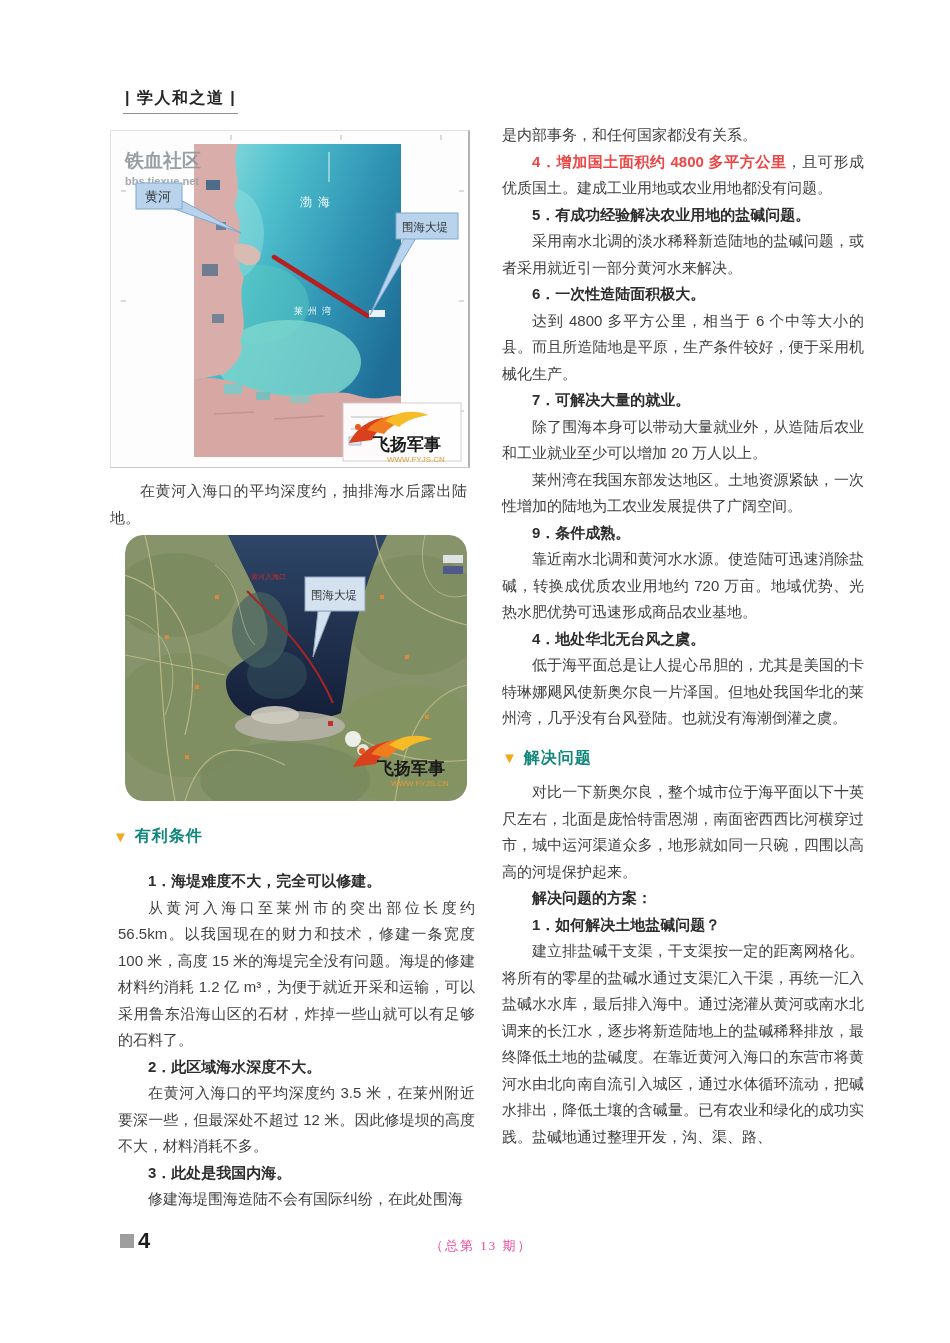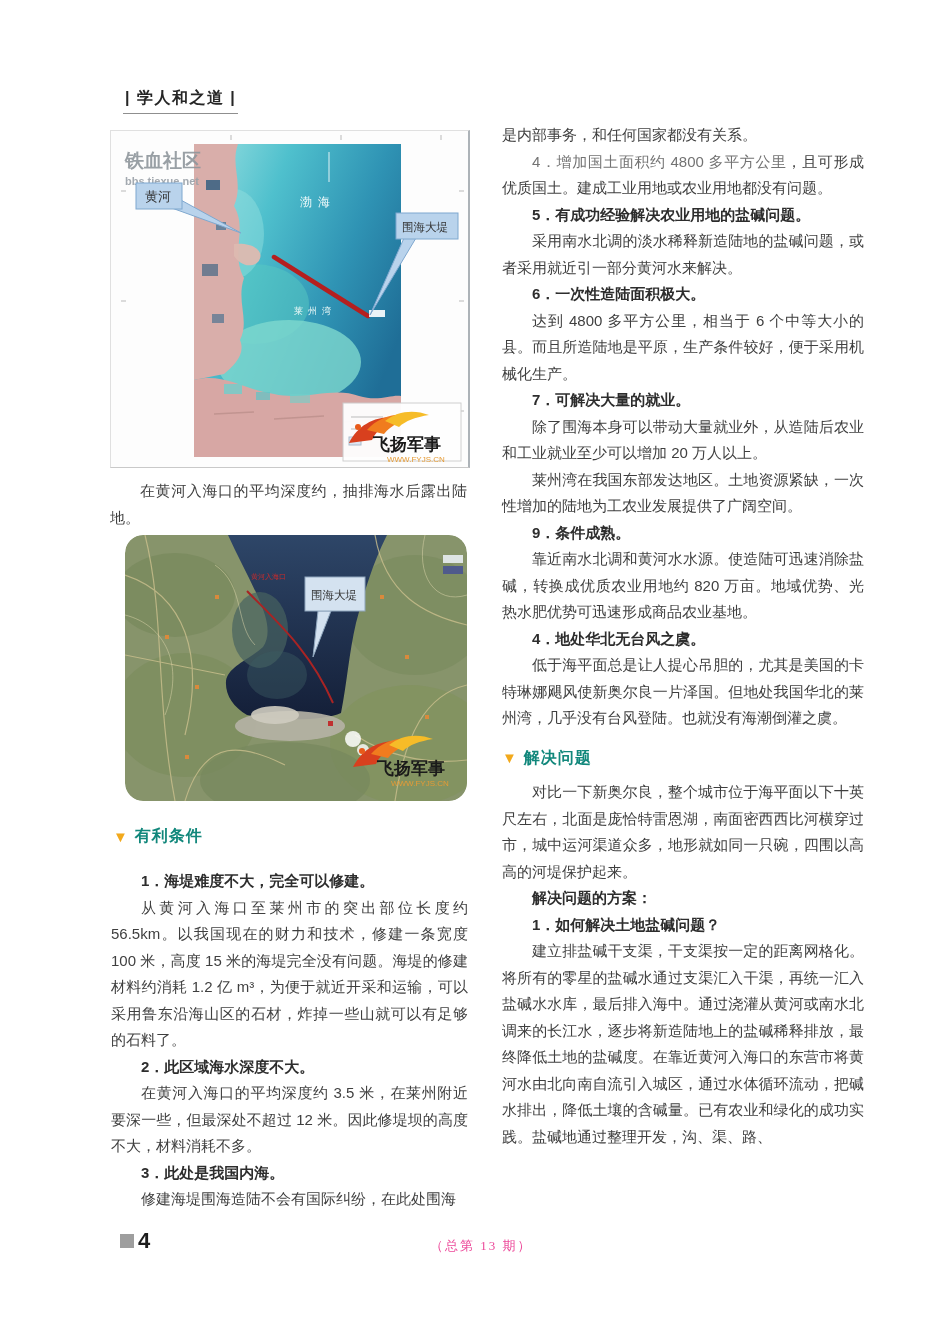--- a/index.html
+++ b/index.html
@@ -25,31 +25,31 @@
     border-radius:18px; overflow:hidden;
   }
 
   .col { font-size:15px; line-height:26.5px; text-align:justify; }
   .left-col  { width:357px; }
   .right-col { left:486px; top:122px; width:362px;margin-left:16px; }
 
   .para { margin:0; text-indent:2em; }
   .para.noind { text-indent:0; }
   .para.boldline { font-weight:bold; color:#2d2d2d; }
-  .para b { font-weight:normal; color:#737373; }
+  .para b { font-weight:bold; color:#ef4444; }
 
   .caption { left:110px; top:478px; width:357px; }
 
   .sec-head { display:flex; align-items:center; gap:7px; }
   .sec-head .tri { color:#f2a91c; font-size:15px; line-height:1; }
   .sec-head .sec-title { color:#11877b; font-size:16px; font-weight:bold; letter-spacing:1px; }
   .sec-head.left-sec { left:113px; top:826px; }
   .sec-head.inflow { margin:13px 0 8px 0; }
 
-  .left-flow { left:111px; top:868px; }
+  .left-flow { left:118px; top:868px; }
 
   .footer-page { left:120px; top:1228px; display:flex; align-items:center; gap:4px; }
   .footer-page .sq { width:14px; height:14px; background:#9e9e9e; display:inline-block; }
   .footer-page .num { font-size:22px; font-weight:bold; color:#1d1d1d; }
   .footer-issue {
     left:430px; top:1237px; font-family:"Liberation Serif", serif;
     font-size:13px; color:#ec4899; letter-spacing:2px;
   }
 
   svg text { font-family:"Liberation Sans", sans-serif; }
@@ -235,21 +235,21 @@
     <p class="para noind">是内部事务，和任何国家都没有关系。</p>
     <p class="para"><b>4．增加国土面积约 4800 多平方公里</b><span>，且可形成优质国土。建成工业用地或农业用地都没有问题。</span></p>
     <p class="para boldline">5．有成功经验解决农业用地的盐碱问题。</p>
     <p class="para">采用南水北调的淡水稀释新造陆地的盐碱问题，或者采用就近引一部分黄河水来解决。</p>
     <p class="para boldline">6．一次性造陆面积极大。</p>
     <p class="para">达到 4800 多平方公里，相当于 6 个中等大小的县。而且所造陆地是平原，生产条件较好，便于采用机械化生产。</p>
     <p class="para boldline">7．可解决大量的就业。</p>
     <p class="para">除了围海本身可以带动大量就业外，从造陆后农业和工业就业至少可以增加 20 万人以上。</p>
     <p class="para">莱州湾在我国东部发达地区。土地资源紧缺，一次性增加的陆地为工农业发展提供了广阔空间。</p>
     <p class="para boldline">9．条件成熟。</p>
-    <p class="para">靠近南水北调和黄河水水源。使造陆可迅速消除盐碱，转换成优质农业用地约 820 万亩。地域优势、光热水肥优势可迅速形成商品农业基地。</p>
+    <p class="para">靠近南水北调和黄河水水源。使造陆可迅速消除盐碱，转换成优质农业用地约 720 万亩。地域优势、光热水肥优势可迅速形成商品农业基地。</p>
     <p class="para boldline">4．地处华北无台风之虞。</p>
     <p class="para">低于海平面总是让人提心吊胆的，尤其是美国的卡特琳娜飓风使新奥尔良一片泽国。但地处我国华北的莱州湾，几乎没有台风登陆。也就没有海潮倒灌之虞。</p>
 
     <div class="sec-head inflow">
       <span class="tri">▼</span>
       <span class="sec-title">解决问题</span>
     </div>
 
     <p class="para">对比一下新奥尔良，整个城市位于海平面以下十英尺左右，北面是庞恰特雷恩湖，南面密西西比河横穿过市，城中运河渠道众多，地形就如同一只碗，四围以高高的河堤保护起来。</p>
     <p class="para boldline">解决问题的方案：</p>

